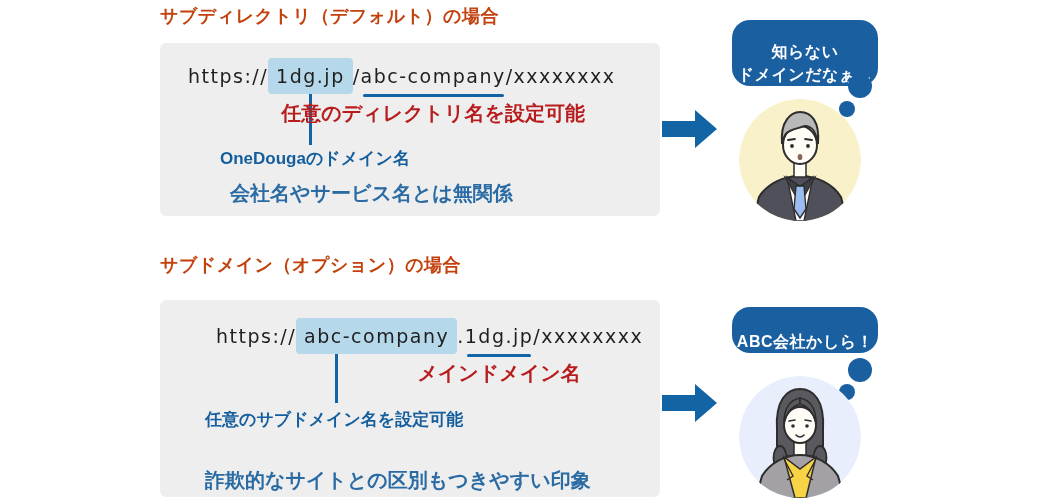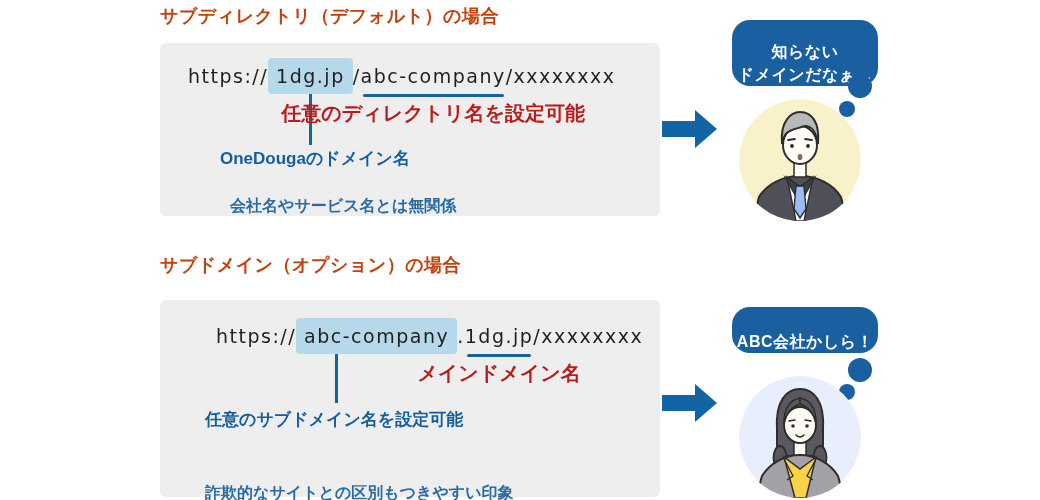--- a/index.html
+++ b/index.html
@@ -39,21 +39,21 @@
   .ul-line{position:absolute;left:2px;right:2px;top:calc(100% + 7px);height:3px;background:#1264a4;border-radius:1.5px;}
   .ul-caption{
     position:absolute;top:calc(100% + 17px);left:50%;transform:translateX(-50%);
     font-family:Liberation Mono, monospace;font-size:20px;font-weight:600;color:#b91c1c;
     letter-spacing:0;white-space:nowrap;
   }
 
   .callout-title{position:absolute;font-size:17px;font-weight:700;color:#145e9d;white-space:nowrap;}
   #panel1 .callout-title{left:60px;top:104px;}
   #panel2 .callout-title{left:45px;top:108px;}
-  .callout-note{position:absolute;font-size:16px;font-weight:600;color:#2a6ba3;white-space:nowrap;margin-top:16px;}
+  .callout-note{position:absolute;font-size:20px;font-weight:600;color:#2a6ba3;white-space:nowrap;}
   #panel1 .note-0{left:70px;top:137px;}
   #panel2 .note-0{left:45px;top:141px;}
   #panel2 .note-1{left:45px;top:167px;}
 
   .arrow{position:absolute;width:56px;height:40px;}
   #arrow1{left:662px;top:109px;}
   #arrow2{left:662px;top:383px;}
 
   .bubble{
     position:absolute;left:732px;width:146px;background:#1a5fa0;border-radius:18px;

